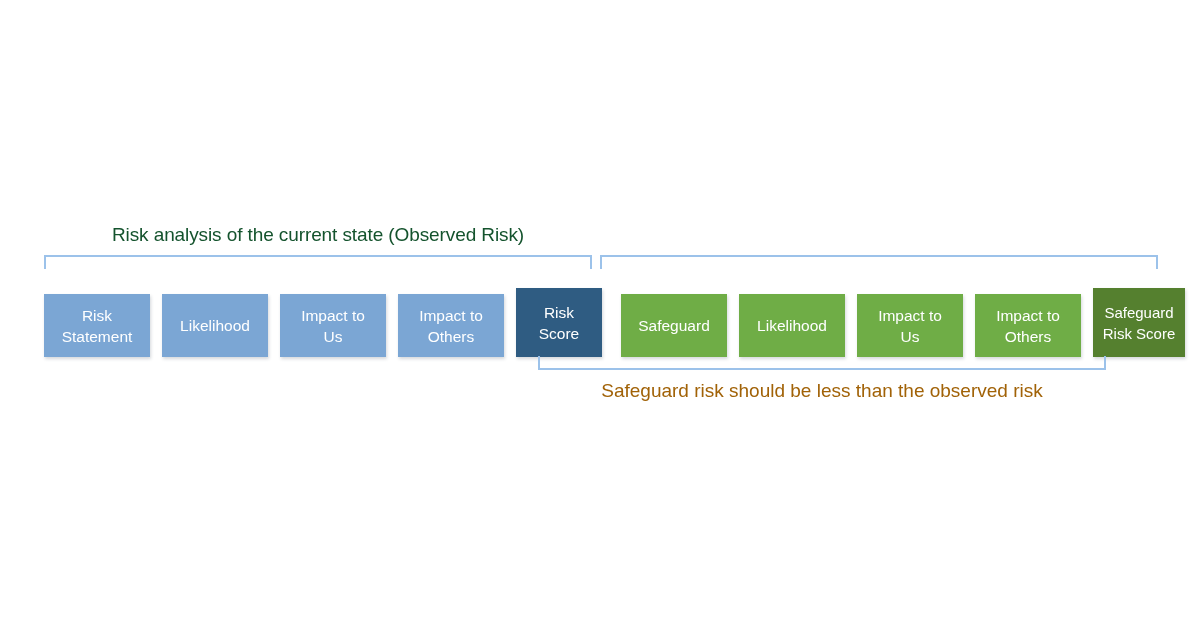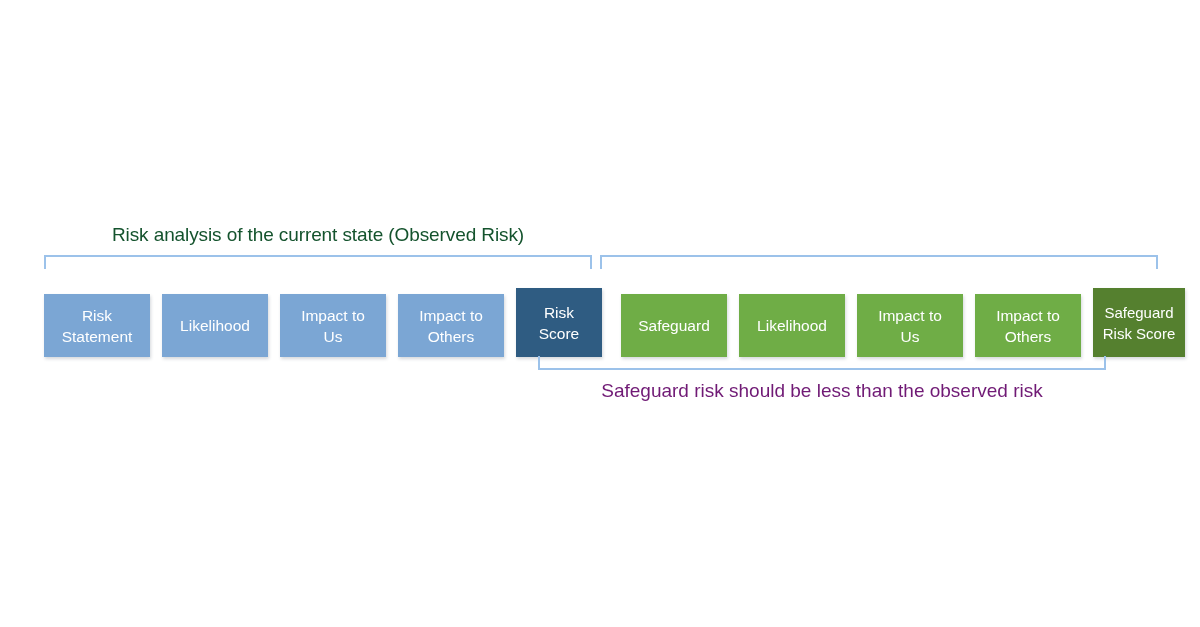--- a/index.html
+++ b/index.html
@@ -116,21 +116,21 @@
   .chip.green-dark { background: #55802f; width: 92px; height: 69px; font-size: 15px; }
 
   
   #caption-compare {
     position: absolute;
     left: 538px;
     width: 568px;
     top: 378px;
     font-size: 19px;
     line-height: 25px;
-    color: #701a75;
+    color: #a16207;
     text-align: center;
     white-space: nowrap;
   }
 </style>
 </head>
 <body>
 
 <div class="canvas">
 
   <div class="section-heading" id="heading-observed">Risk analysis of the current state (Observed Risk)</div>

